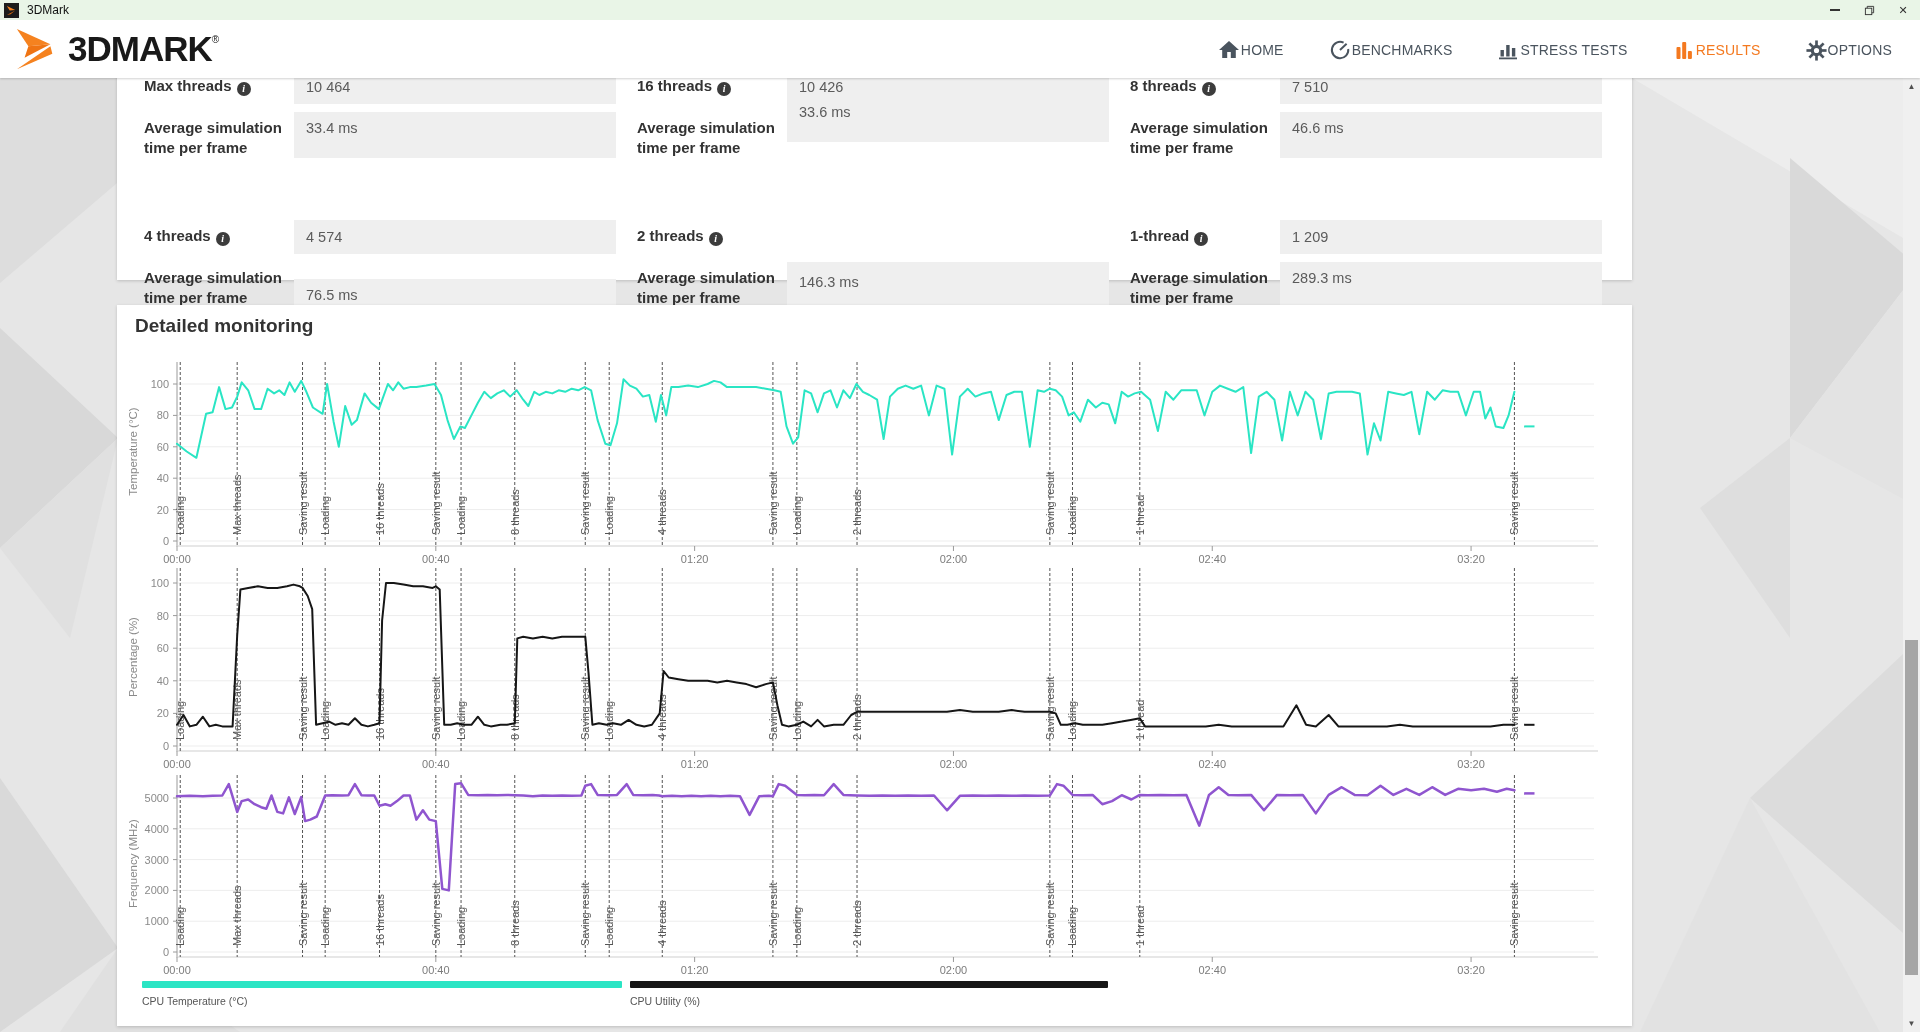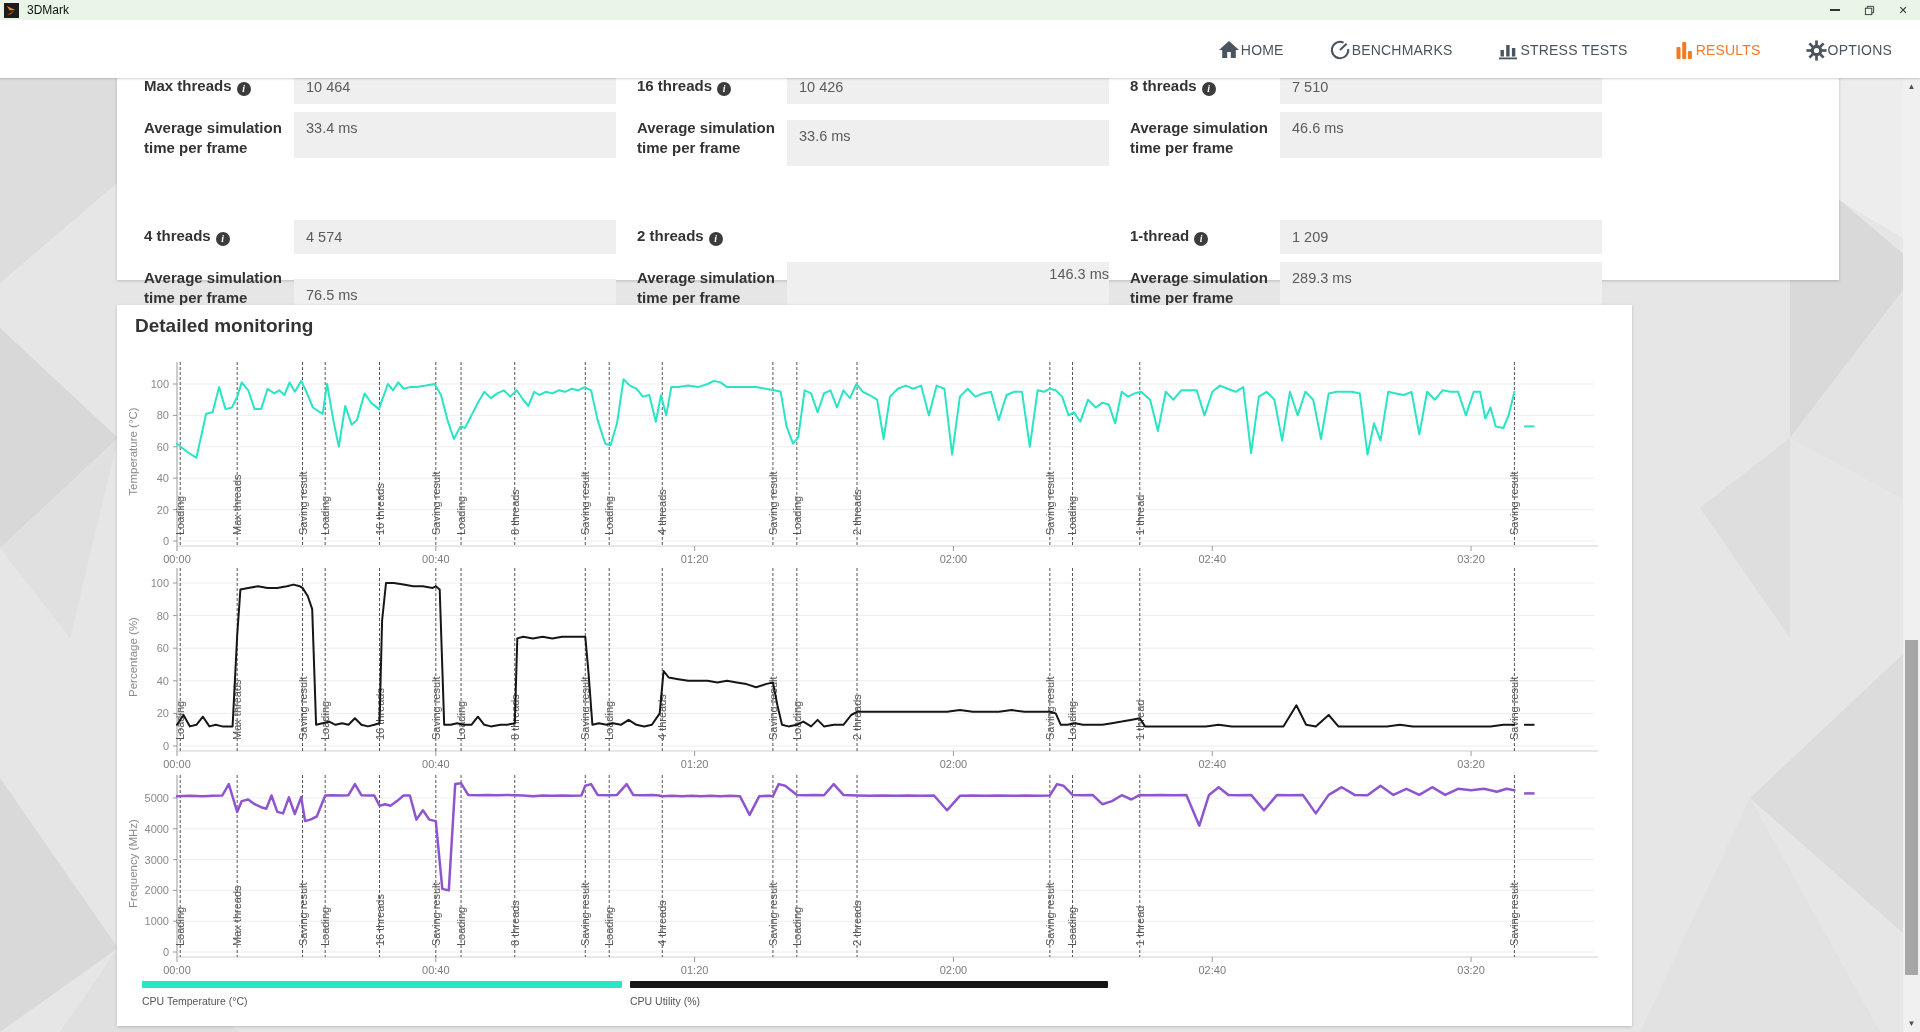--- a/index.html
+++ b/index.html
@@ -22,21 +22,21 @@
   .nav-item { display:flex; flex-direction:row; align-items:center; justify-content:center; cursor:pointer; color:#4a545e; }
   .nav-item .nav-ic { height:26px; display:flex; align-items:flex-end; justify-content:center; }
   .nav-item .nav-label { font-size:14px; margin-top:2px; letter-spacing:.2px; }
   .nav-item.active { color:#f4791f; }
 
   
   .content { position:absolute; left:0; top:78px; width:1920px; height:954px; overflow:hidden; background:#e6e6e6; }
   .bg-pattern { position:absolute; left:0; top:0; z-index:0; }
 
   .card { position:absolute; background:#fff; box-shadow:0 1px 3px rgba(0,0,0,.18); z-index:2; }
-  .scores-card { left:117px; top:-42px; width:1722px; height:244px; }
+  .scores-card { left:117px; top:-42px; width:1515px; height:244px; }
   .monitor-card { left:117px; top:227px; width:1515px; height:721px; }
 
   
   .sc-label { position:absolute; width:155px; font-size:15px; font-weight:700; color:#333; line-height:1.35; }
   .sc-box { position:absolute; width:322px; background:#efefef; color:#5b5b5b; font-size:14.5px; padding-left:12px; }
   .info-dot { display:inline-block; width:14px; height:14px; border-radius:50%; background:#3c3c3c; color:#fff; font-size:10px; font-weight:700; text-align:center; line-height:14px; margin-left:5px; vertical-align:-1px; font-family:"Liberation Serif", serif; font-style:italic; }
 
   .monitor-title { position:absolute; left:18px; top:10px; font-size:19px; font-weight:700; color:#333; }
   #charts-svg { position:absolute; left:0; top:35px; }
 
@@ -71,20 +71,28 @@
       <svg width="11" height="11" viewBox="0 0 12 12">
         <rect x="1.5" y="3.5" width="7" height="7" fill="none" stroke="#333" stroke-width="1"></rect>
         <path d="M3.5 3.5 V1.5 H10.5 V8.5 H8.5" fill="none" stroke="#333" stroke-width="1"></path>
       </svg>
     </span>
     <span class="win-btn">✕</span>
   </div>
 </div>
 
 <div class="navbar">
+  <div class="brand">
+    <svg width="46" height="46" viewBox="0 0 48 48">
+      <polygon points="3,3 38,19 15,21" fill="#f5821f"></polygon>
+      <polygon points="15,21 38,19 11,33" fill="#ef7413"></polygon>
+      <polygon points="3,45 38,21 40,29" fill="#f5821f"></polygon>
+    </svg>
+    <span class="brand-text"><span>3DMARK</span><span class="brand-reg">®</span></span>
+  </div>
   <div class="nav-items" id="nav-items">
       <div class="nav-item">
         <span class="nav-ic">
           <svg width="24" height="24" viewBox="0 0 24 24">
             <path d="M12 3 L22 12 h-3.2 v8 h-5 v-6 h-3.6 v6 H5.2 v-8 H2 Z" fill="currentColor"></path>
           </svg>
         </span>
         <span class="nav-label">HOME</span>
       </div>
       <div class="nav-item">
@@ -157,32 +165,32 @@
   </svg>
 
   <div class="card scores-card" id="scores-card">
       <div class="sc-label" style="left: 27px; top: 40px;">Max threads<span class="info-dot">i</span></div>
       <div class="sc-box" style="left: 177px; top: 34px; height: 34px; line-height: 34px;">10 464</div>
       <div class="sc-label" style="left: 27px; top: 82px;">Average simulation time per frame</div>
       <div class="sc-box" style="left: 177px; top: 76px; height: 46px; padding-top: 8px;">33.4 ms</div>
       <div class="sc-label" style="left: 520px; top: 40px;">16 threads<span class="info-dot">i</span></div>
       <div class="sc-box" style="left: 670px; top: 34px; height: 34px; line-height: 34px;">10 426</div>
       <div class="sc-label" style="left: 520px; top: 82px;">Average simulation time per frame</div>
-      <div class="sc-box" style="left: 670px; top: 84px; height: 46px; padding-top: 8px;">33.6 ms</div>
+      <div class="sc-box" style="left: 670px; top: 60px; height: 46px; padding-top: 8px;">33.6 ms</div>
       <div class="sc-label" style="left: 1013px; top: 40px;">8 threads<span class="info-dot">i</span></div>
       <div class="sc-box" style="left: 1163px; top: 34px; height: 34px; line-height: 34px;">7 510</div>
       <div class="sc-label" style="left: 1013px; top: 82px;">Average simulation time per frame</div>
       <div class="sc-box" style="left: 1163px; top: 76px; height: 46px; padding-top: 8px;">46.6 ms</div>
       <div class="sc-label" style="left: 27px; top: 190px;">4 threads<span class="info-dot">i</span></div>
       <div class="sc-box" style="left: 177px; top: 184px; height: 34px; line-height: 34px;">4 574</div>
       <div class="sc-label" style="left: 27px; top: 232px;">Average simulation time per frame</div>
       <div class="sc-box" style="left: 177px; top: 243px; height: 46px; padding-top: 8px;">76.5 ms</div>
       <div class="sc-label" style="left: 520px; top: 190px;">2 threads<span class="info-dot">i</span></div>
       <div class="sc-label" style="left: 520px; top: 232px;">Average simulation time per frame</div>
-      <div class="sc-box" style="left: 670px; top: 226px; height: 46px; padding-top: 4px; text-align: right;">146.3 ms</div>
+      <div class="sc-box" style="left: 670px; top: 226px; height: 46px; padding-top: 12px;">146.3 ms</div>
       <div class="sc-label" style="left: 1013px; top: 190px;">1-thread<span class="info-dot">i</span></div>
       <div class="sc-box" style="left: 1163px; top: 184px; height: 34px; line-height: 34px;">1 209</div>
       <div class="sc-label" style="left: 1013px; top: 232px;">Average simulation time per frame</div>
       <div class="sc-box" style="left: 1163px; top: 226px; height: 46px; padding-top: 8px;">289.3 ms</div>
     </div>
 
   <div class="card monitor-card">
     <div class="monitor-title">Detailed monitoring</div>
     <svg id="charts-svg" width="1515" height="640">
         <line x1="60" y1="201" x2="1477" y2="201" stroke="#ededed" stroke-width="1"></line>

